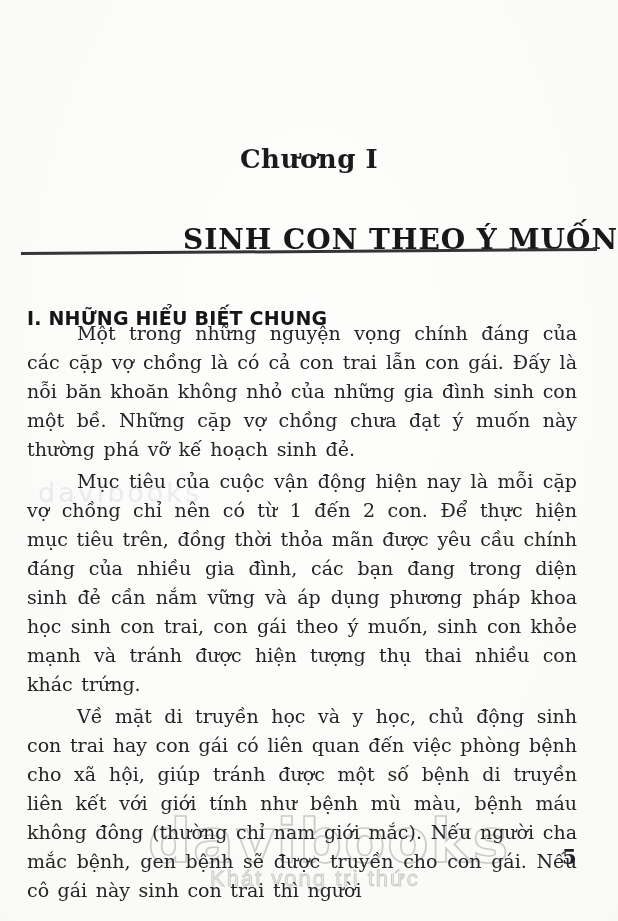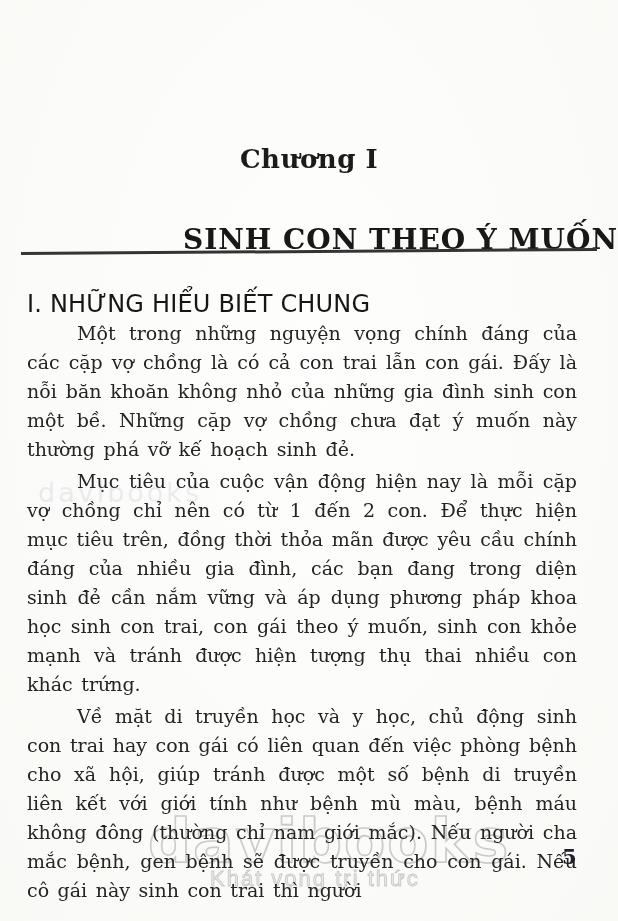--- a/index.html
+++ b/index.html
@@ -45,25 +45,25 @@
     position: absolute;
     top: 250px;
     left: 21px;
     width: 576px;
     height: 2.5px;
     background: #343434;
     transform: rotate(-0.4deg);
   }
   .section-heading {
     position: absolute;
-    top: 290px;
+    top: 307px;
     left: 27px;
     font-family: "DejaVu Sans", sans-serif;
-    font-weight: normal;
-    font-size: 24px;
+    font-weight: bold;
+    font-size: 19px;
     letter-spacing: 0.2px;
     color: #161616;
     z-index: 2;
   }
   .body-text {
     position: absolute;
     top: 319px;
     left: 27px;
     width: 566px;
     z-index: 2;

